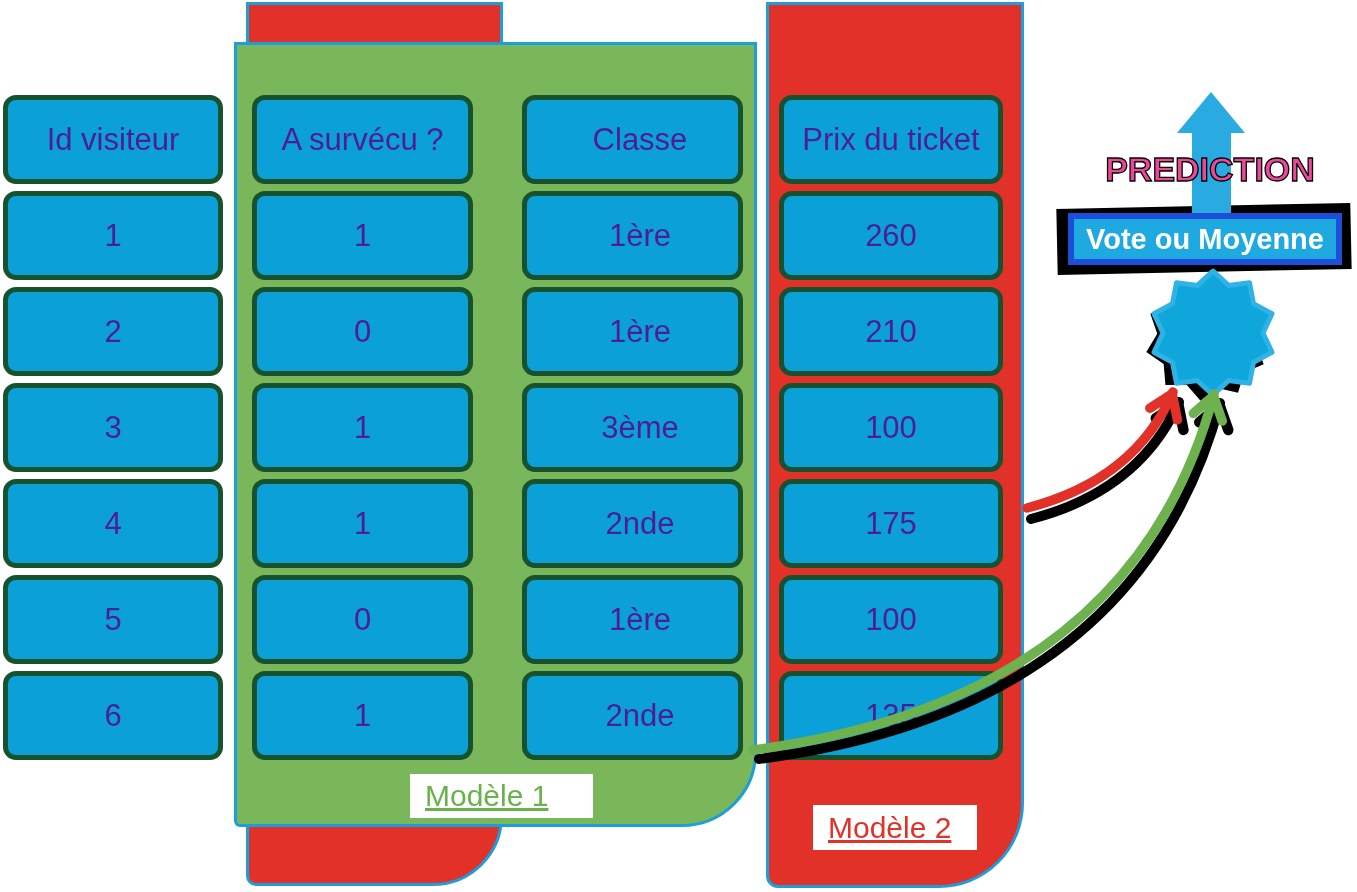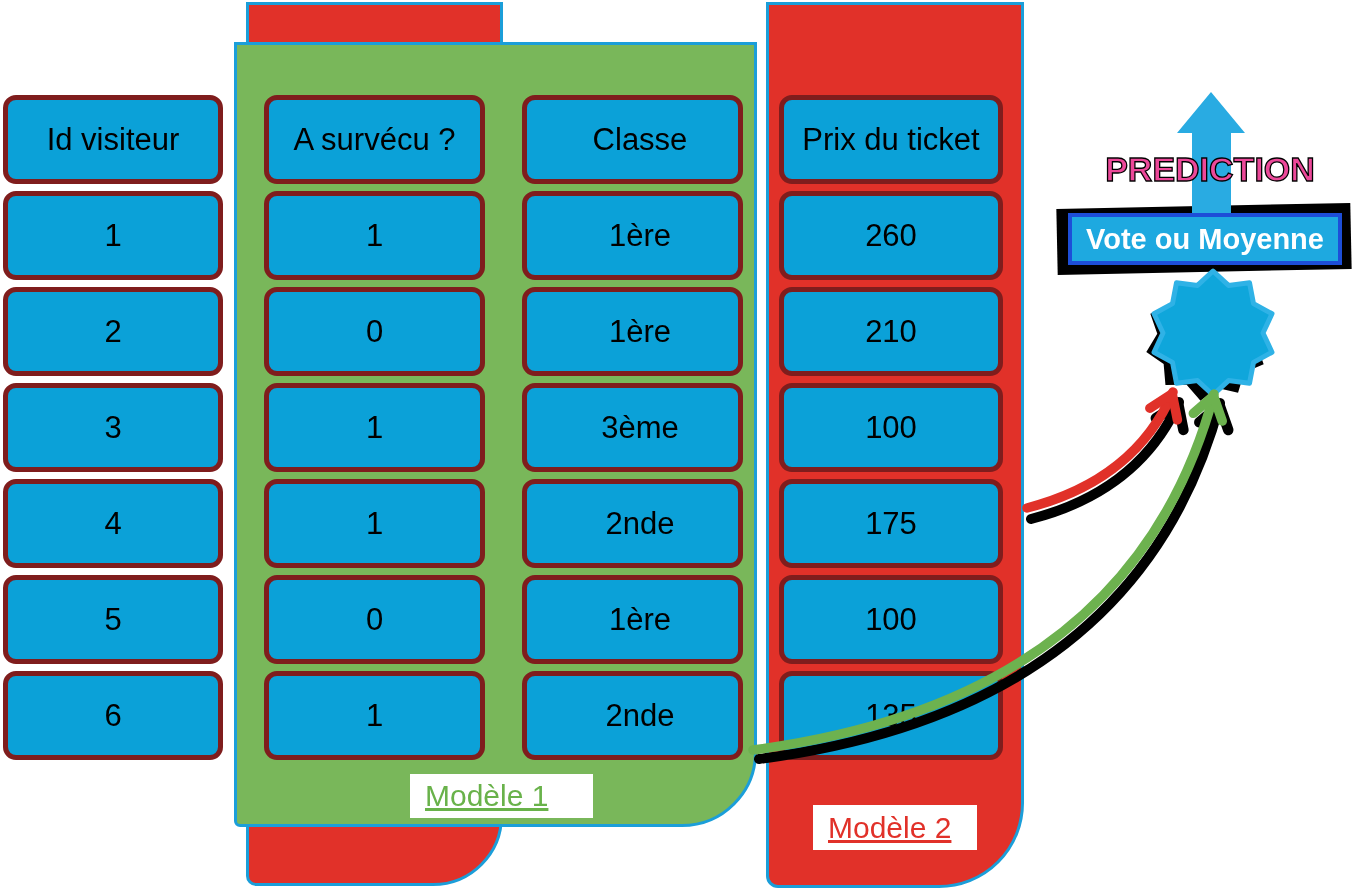--- a/index.html
+++ b/index.html
@@ -9,43 +9,43 @@
   }
   .panel{position:absolute;box-sizing:border-box;border:3px solid var(--panel-border);}
   .panel-red-back{left:246px;top:2px;width:257px;height:884px;background:var(--red);
     border-radius:0 0 70px 10px;}
   .panel-green{left:234px;top:42px;width:523px;height:785px;background:var(--panel-green);
     border-radius:0 0 75px 6px;}
   .panel-red-main{left:766px;top:2px;width:258px;height:886px;background:var(--red);
     border-radius:0 0 85px 12px;}
   .cell{
     position:absolute;height:89px;box-sizing:border-box;
-    background:var(--cell-blue);border:5px solid #7f1d1d;border-radius:13px;
-    color:#000000;font-size:31px;display:flex;align-items:center;justify-content:center;
+    background:var(--cell-blue);border:5px solid #14532d;border-radius:13px;
+    color:#4c1d95;font-size:31px;display:flex;align-items:center;justify-content:center;
     white-space:nowrap;
   }
   .c-id{left:3px;width:220px;}
-  .c-surv{left:264px;width:221px;text-align:right;}
+  .c-surv{left:252px;width:221px;text-align:right;}
   .c-classe{left:522px;width:221px;padding-left:15px;}
   .c-prix{left:779px;width:224px;}
   .r0{top:95px;}.r1{top:191px;}.r2{top:287px;}.r3{top:383px;}
   .r4{top:479px;}.r5{top:575px;}.r6{top:671px;}
   .model-label{
     position:absolute;background:#fff;font-size:30px;display:flex;align-items:center;
     padding-left:15px;box-sizing:border-box;white-space:nowrap;text-decoration:underline;
   }
   .model1-label{left:410px;top:774px;width:183px;height:44px;color:var(--green-text);}
   .model2-label{left:813px;top:805px;width:164px;height:45px;color:var(--red);}
   .vote-shadow{
     position:absolute;left:1057px;top:206px;width:294px;height:66px;background:#000;
     transform:rotate(-1.2deg);
   }
   .vote-box{
     position:absolute;left:1068px;top:213px;width:274px;height:52px;box-sizing:border-box;
-    background:#1ea9e0;border:4px solid #1d4ed8;
+    background:#1ea9e0;border:6px solid #1d4ed8;
     color:#fff;font-size:29px;font-weight:bold;
     display:flex;align-items:center;justify-content:center;white-space:nowrap;
   }
   .prediction{
     position:absolute;left:1090px;top:150px;width:240px;text-align:center;
     color:#ec4899;font-size:34px;font-weight:bold;-webkit-text-stroke:1.3px #000;
     letter-spacing:0px;white-space:nowrap;
   }
   svg.overlay{position:absolute;left:0;top:0;}
 </style>

